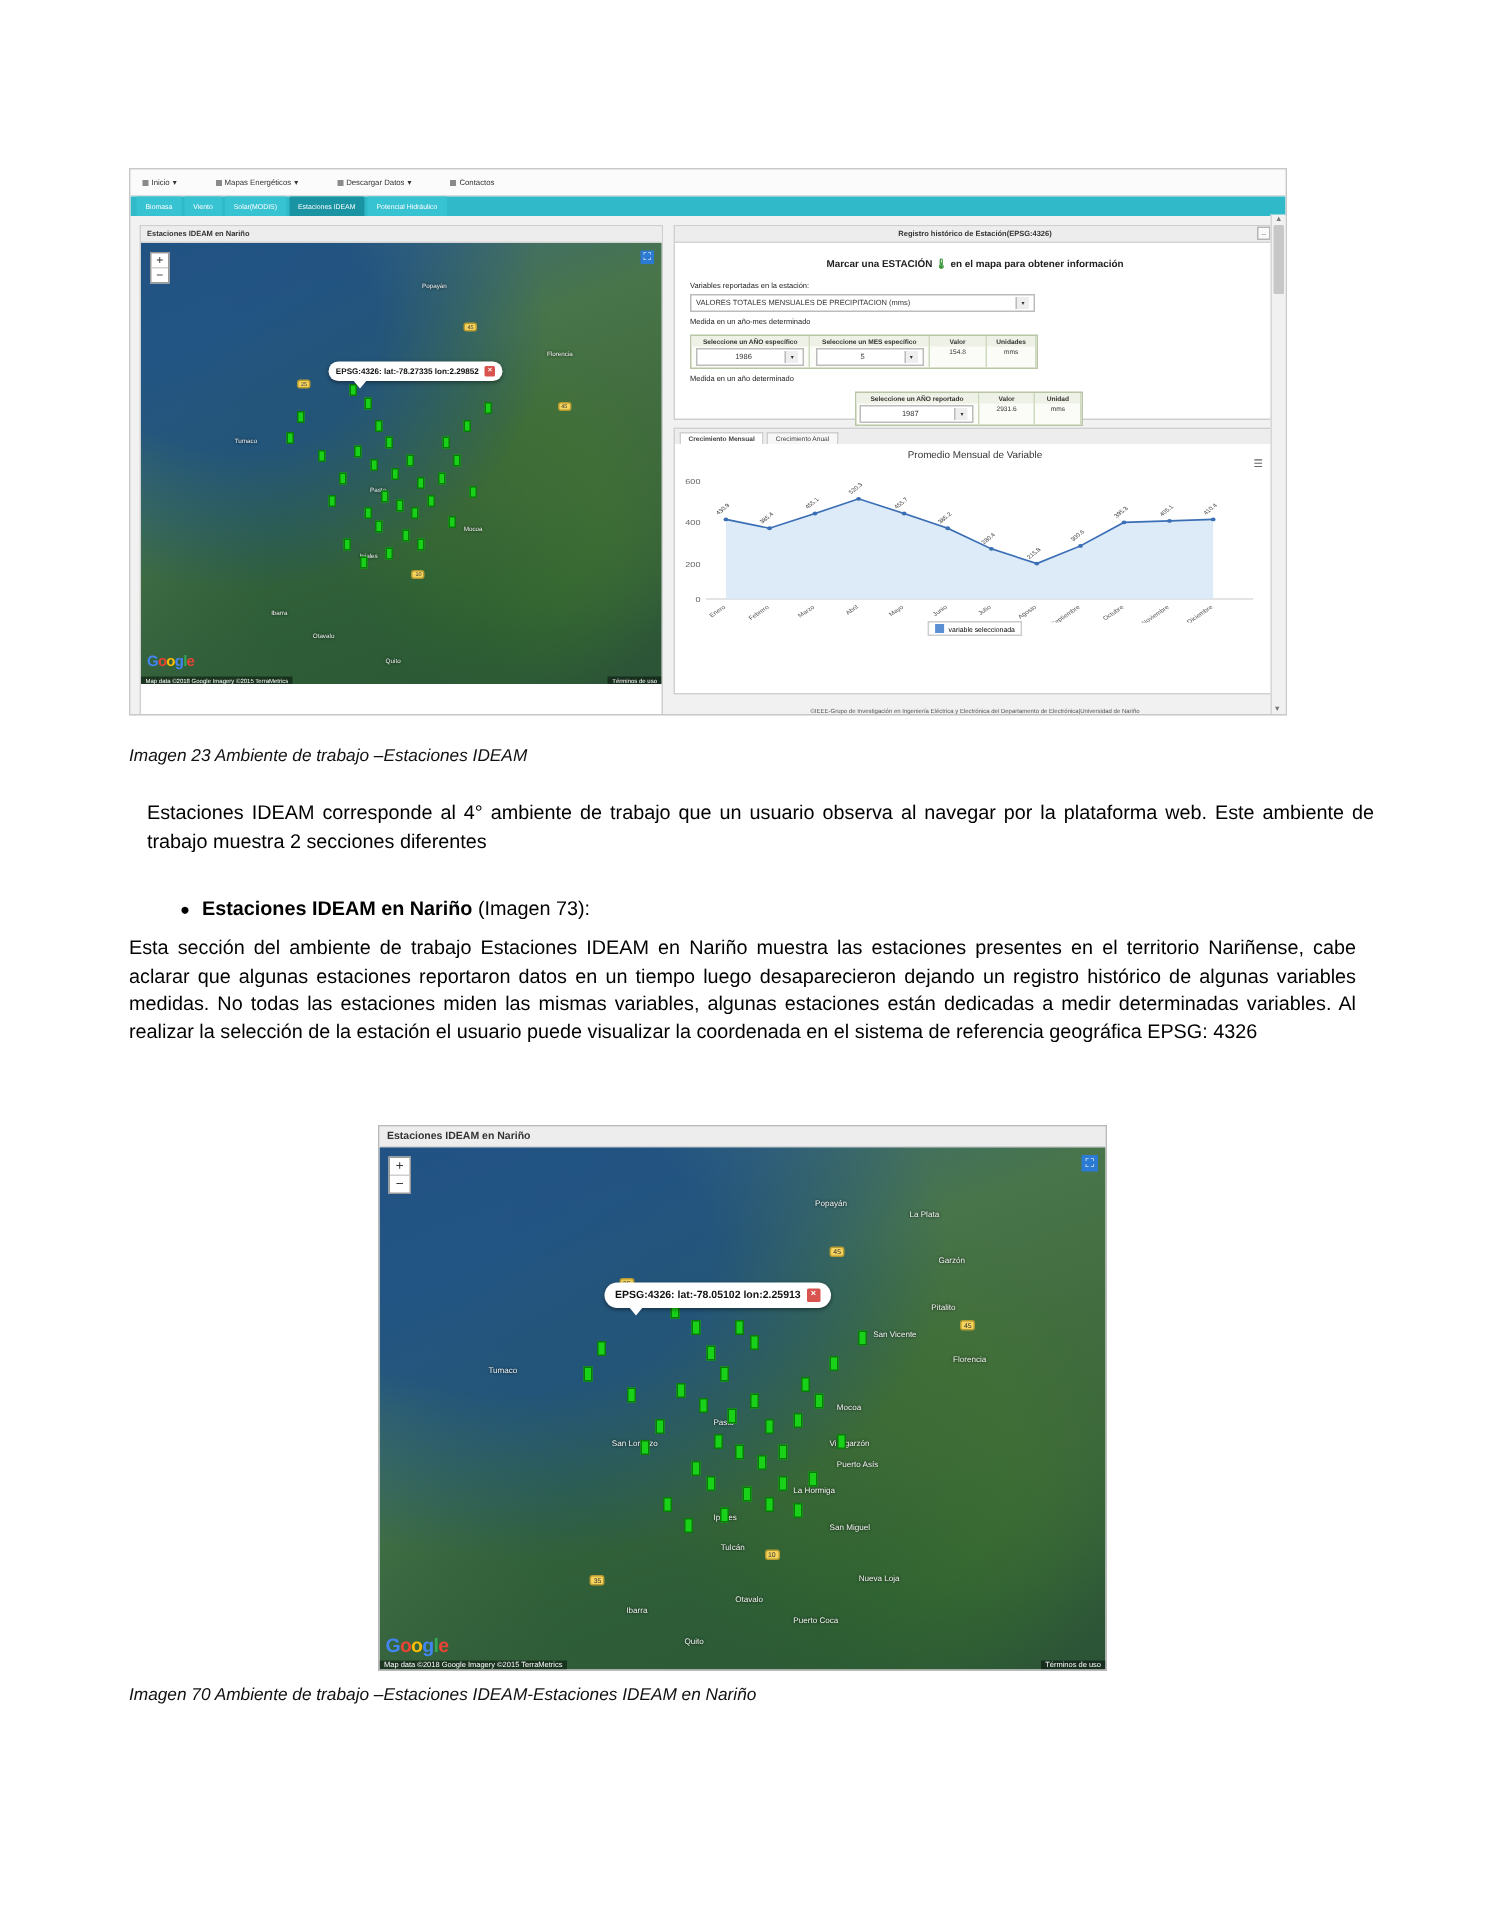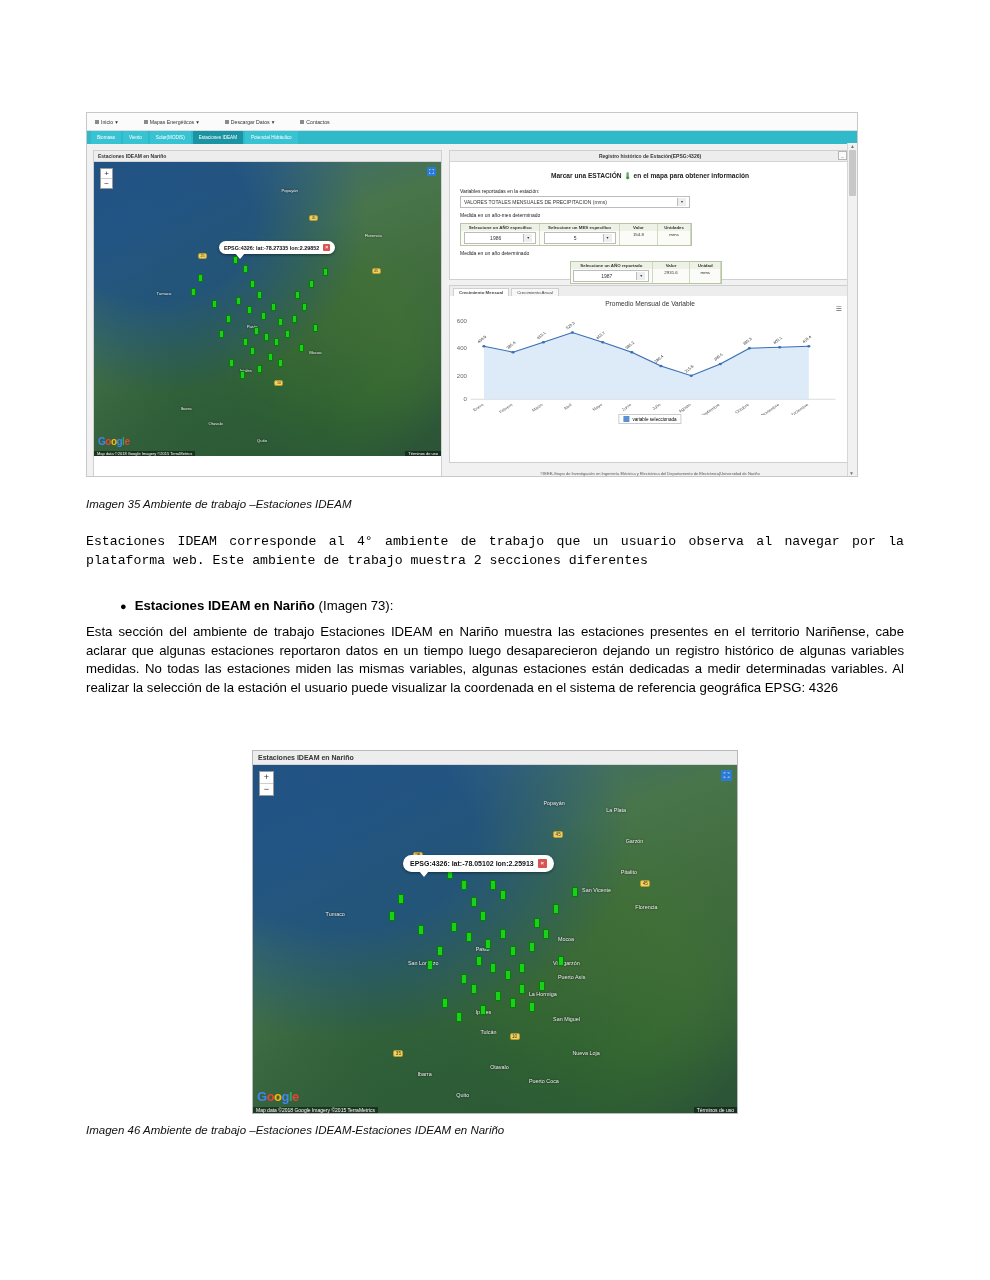--- a/index.html
+++ b/index.html
@@ -541,34 +541,34 @@
     </div>
 
     <div class="scrollbar">
       <div class="arw">▲</div>
       <div class="thumb"></div>
       <div class="arw" style="position:absolute;bottom:0;left:1px;">▼</div>
     </div>
   </div>
 
   <div class="content">
-    <div class="caption" style="position:absolute; top:498px; left:0;">Imagen 35 Ambiente de trabajo –Estaciones IDEAM</div>
-
-    <p class="body" style="position:absolute; top:533px; left:0; width:818px;font-family:Liberation Mono, monospace;">Estaciones IDEAM corresponde al 4° ambiente de trabajo que un usuario observa al navegar por la plataforma web. Este ambiente de trabajo muestra 2 secciones diferentes</p>
+    <div class="caption" style="position:absolute; top:498px; left:0;">Imagen 23 Ambiente de trabajo –Estaciones IDEAM</div>
+
+    <p class="body" style="position:absolute; top:533px; left:12px; width:818px;">Estaciones IDEAM corresponde al 4° ambiente de trabajo que un usuario observa al navegar por la plataforma web. Este ambiente de trabajo muestra 2 secciones diferentes</p>
 
     <div class="bullet-row" style="position:absolute; top:598px; left:0;">
       <span class="bullet-dot">●</span>
       <span class="bullet-text">
         <b>Estaciones IDEAM en Nariño</b><span> (Imagen 73):</span>
       </span>
     </div>
 
     <p class="body" style="position:absolute; top:623px; left:0; width:818px;">Esta sección del ambiente de trabajo Estaciones IDEAM en Nariño muestra las estaciones presentes en el territorio Nariñense, cabe aclarar que algunas estaciones reportaron datos en un tiempo luego desaparecieron dejando un registro histórico de algunas variables medidas. No todas las estaciones miden las mismas variables, algunas estaciones están dedicadas a medir determinadas variables. Al realizar la selección de la estación el usuario puede visualizar la coordenada en el sistema de referencia geográfica EPSG: 4326</p>
 
-    <div class="caption" style="position:absolute; top:1124px; left:0;">Imagen 46 Ambiente de trabajo –Estaciones IDEAM-Estaciones IDEAM en Nariño</div>
+    <div class="caption" style="position:absolute; top:1124px; left:0;">Imagen 70 Ambiente de trabajo –Estaciones IDEAM-Estaciones IDEAM en Nariño</div>
   </div>
 
   <div class="fig46">
     <div class="panel-hd">Estaciones IDEAM en Nariño</div>
     <div class="map big">
       <div class="zoom-ctl">
         <div>+</div>
         <div>−</div>
       </div>
       <div class="fs-ctl">⛶</div>

